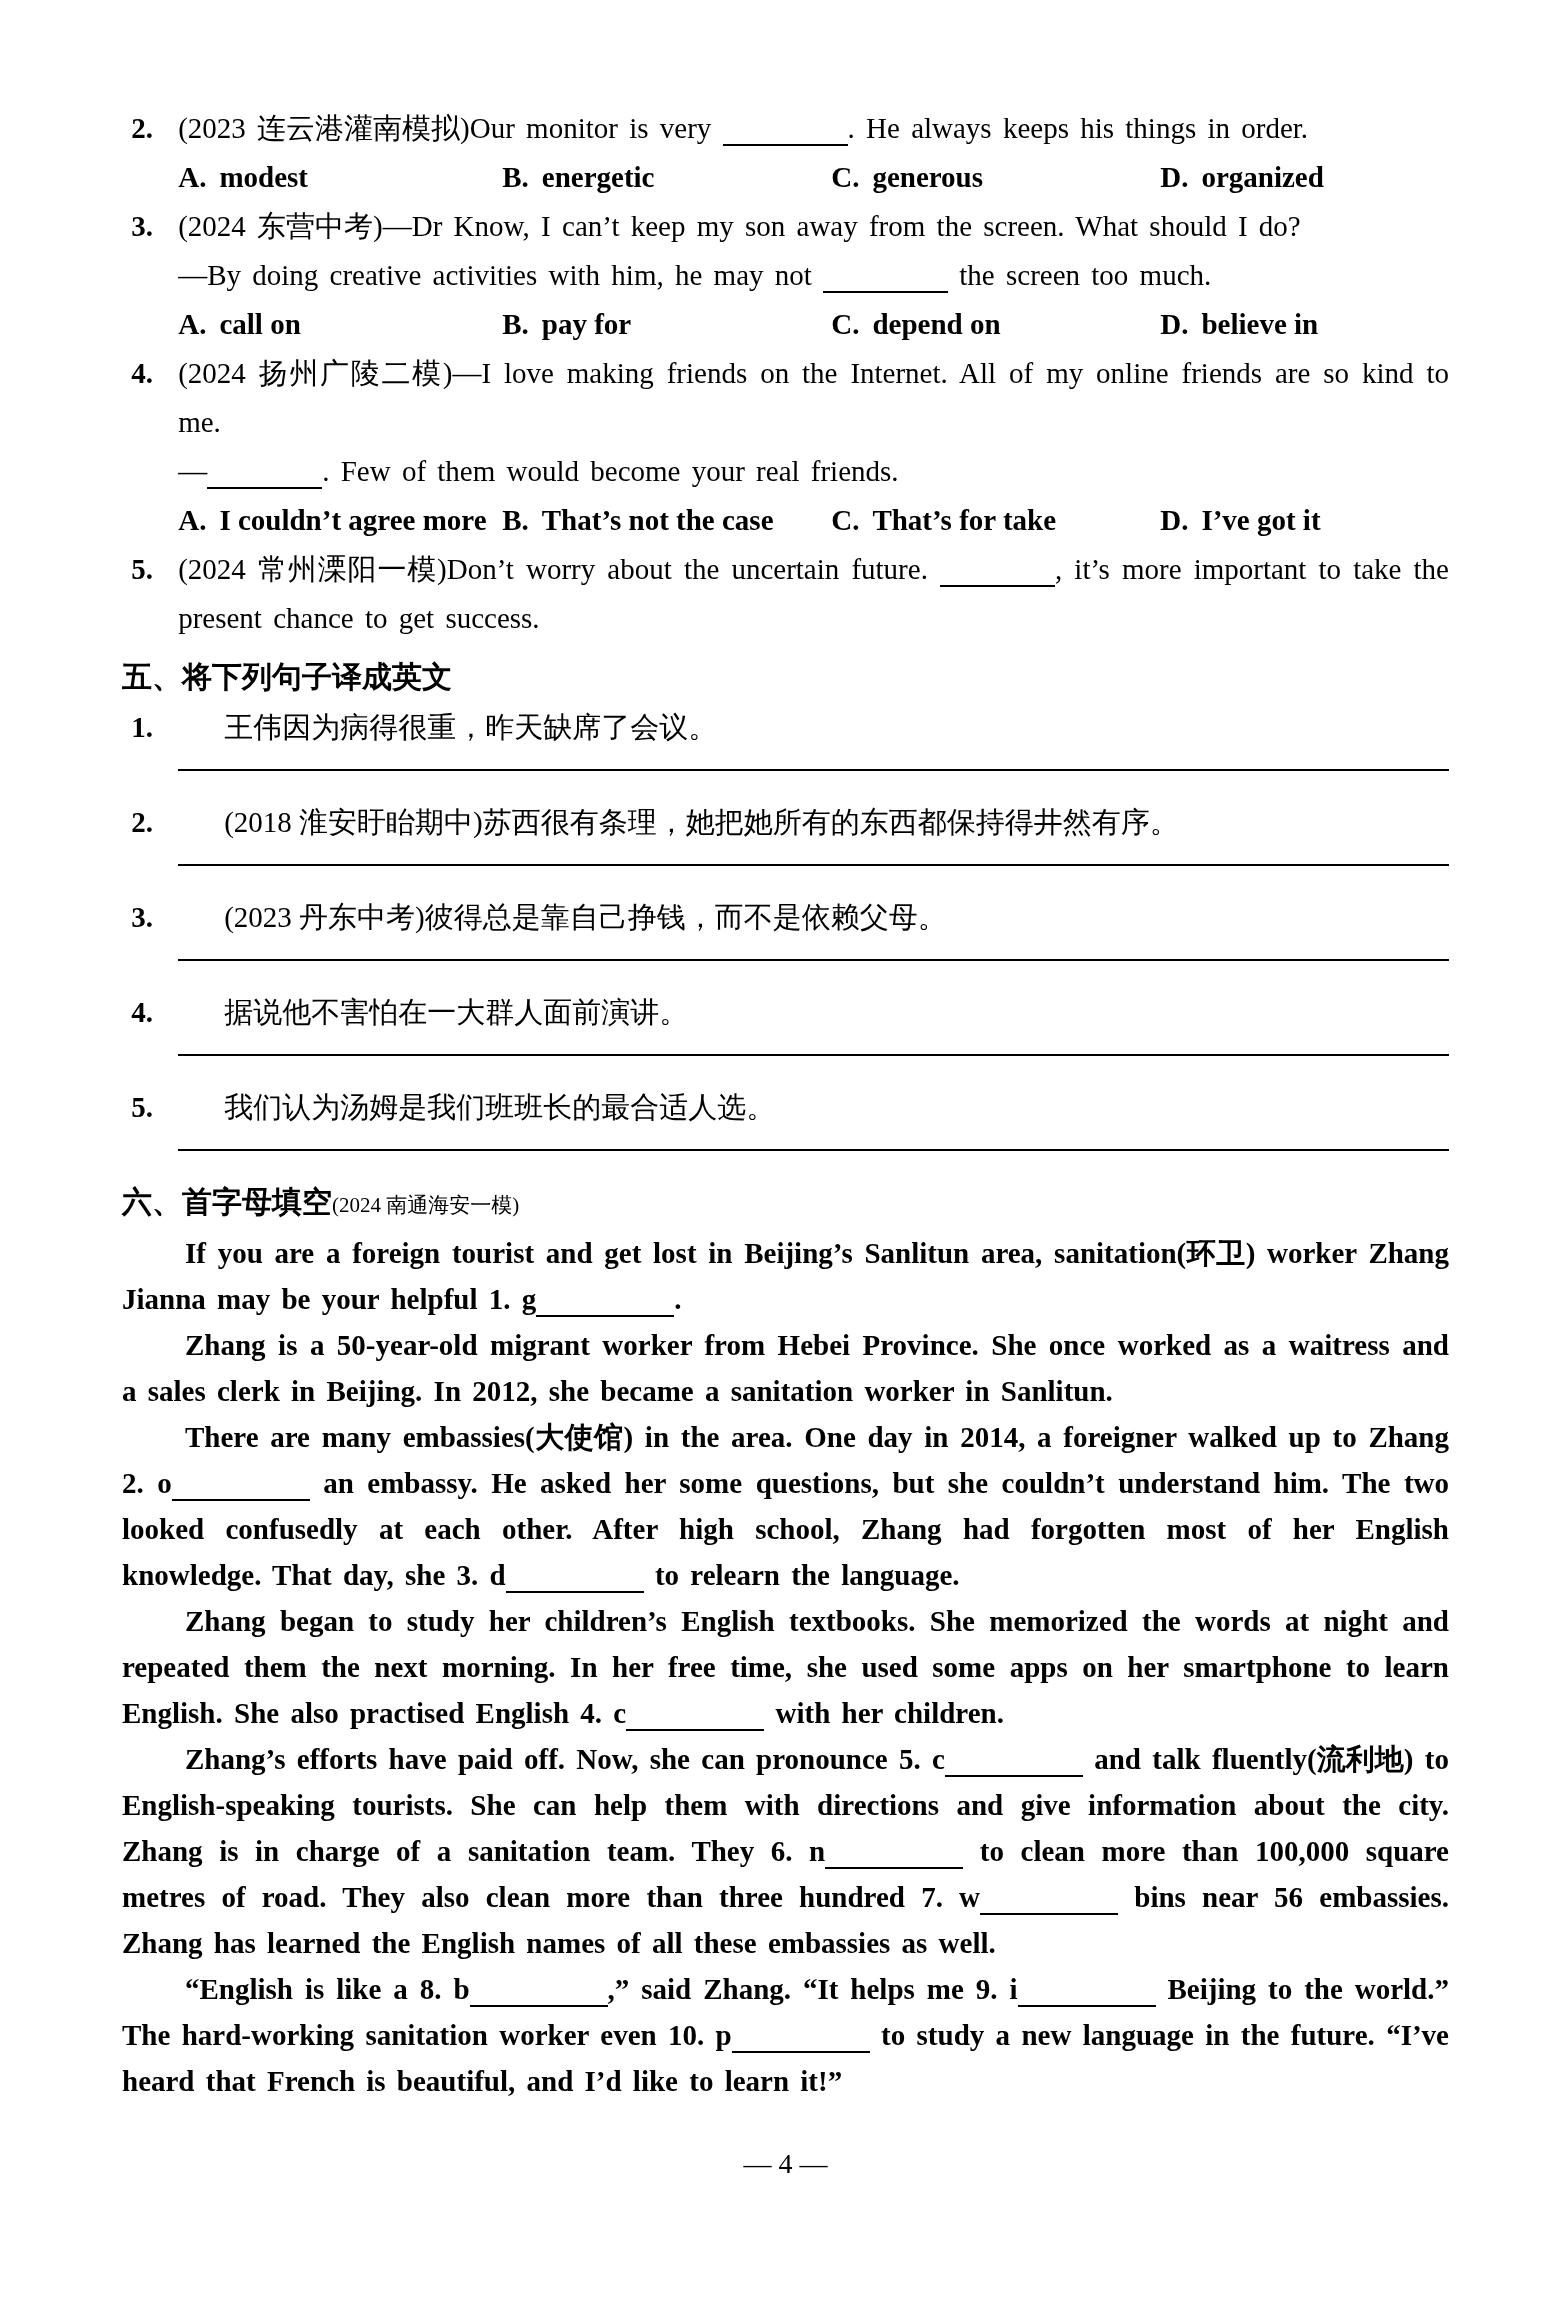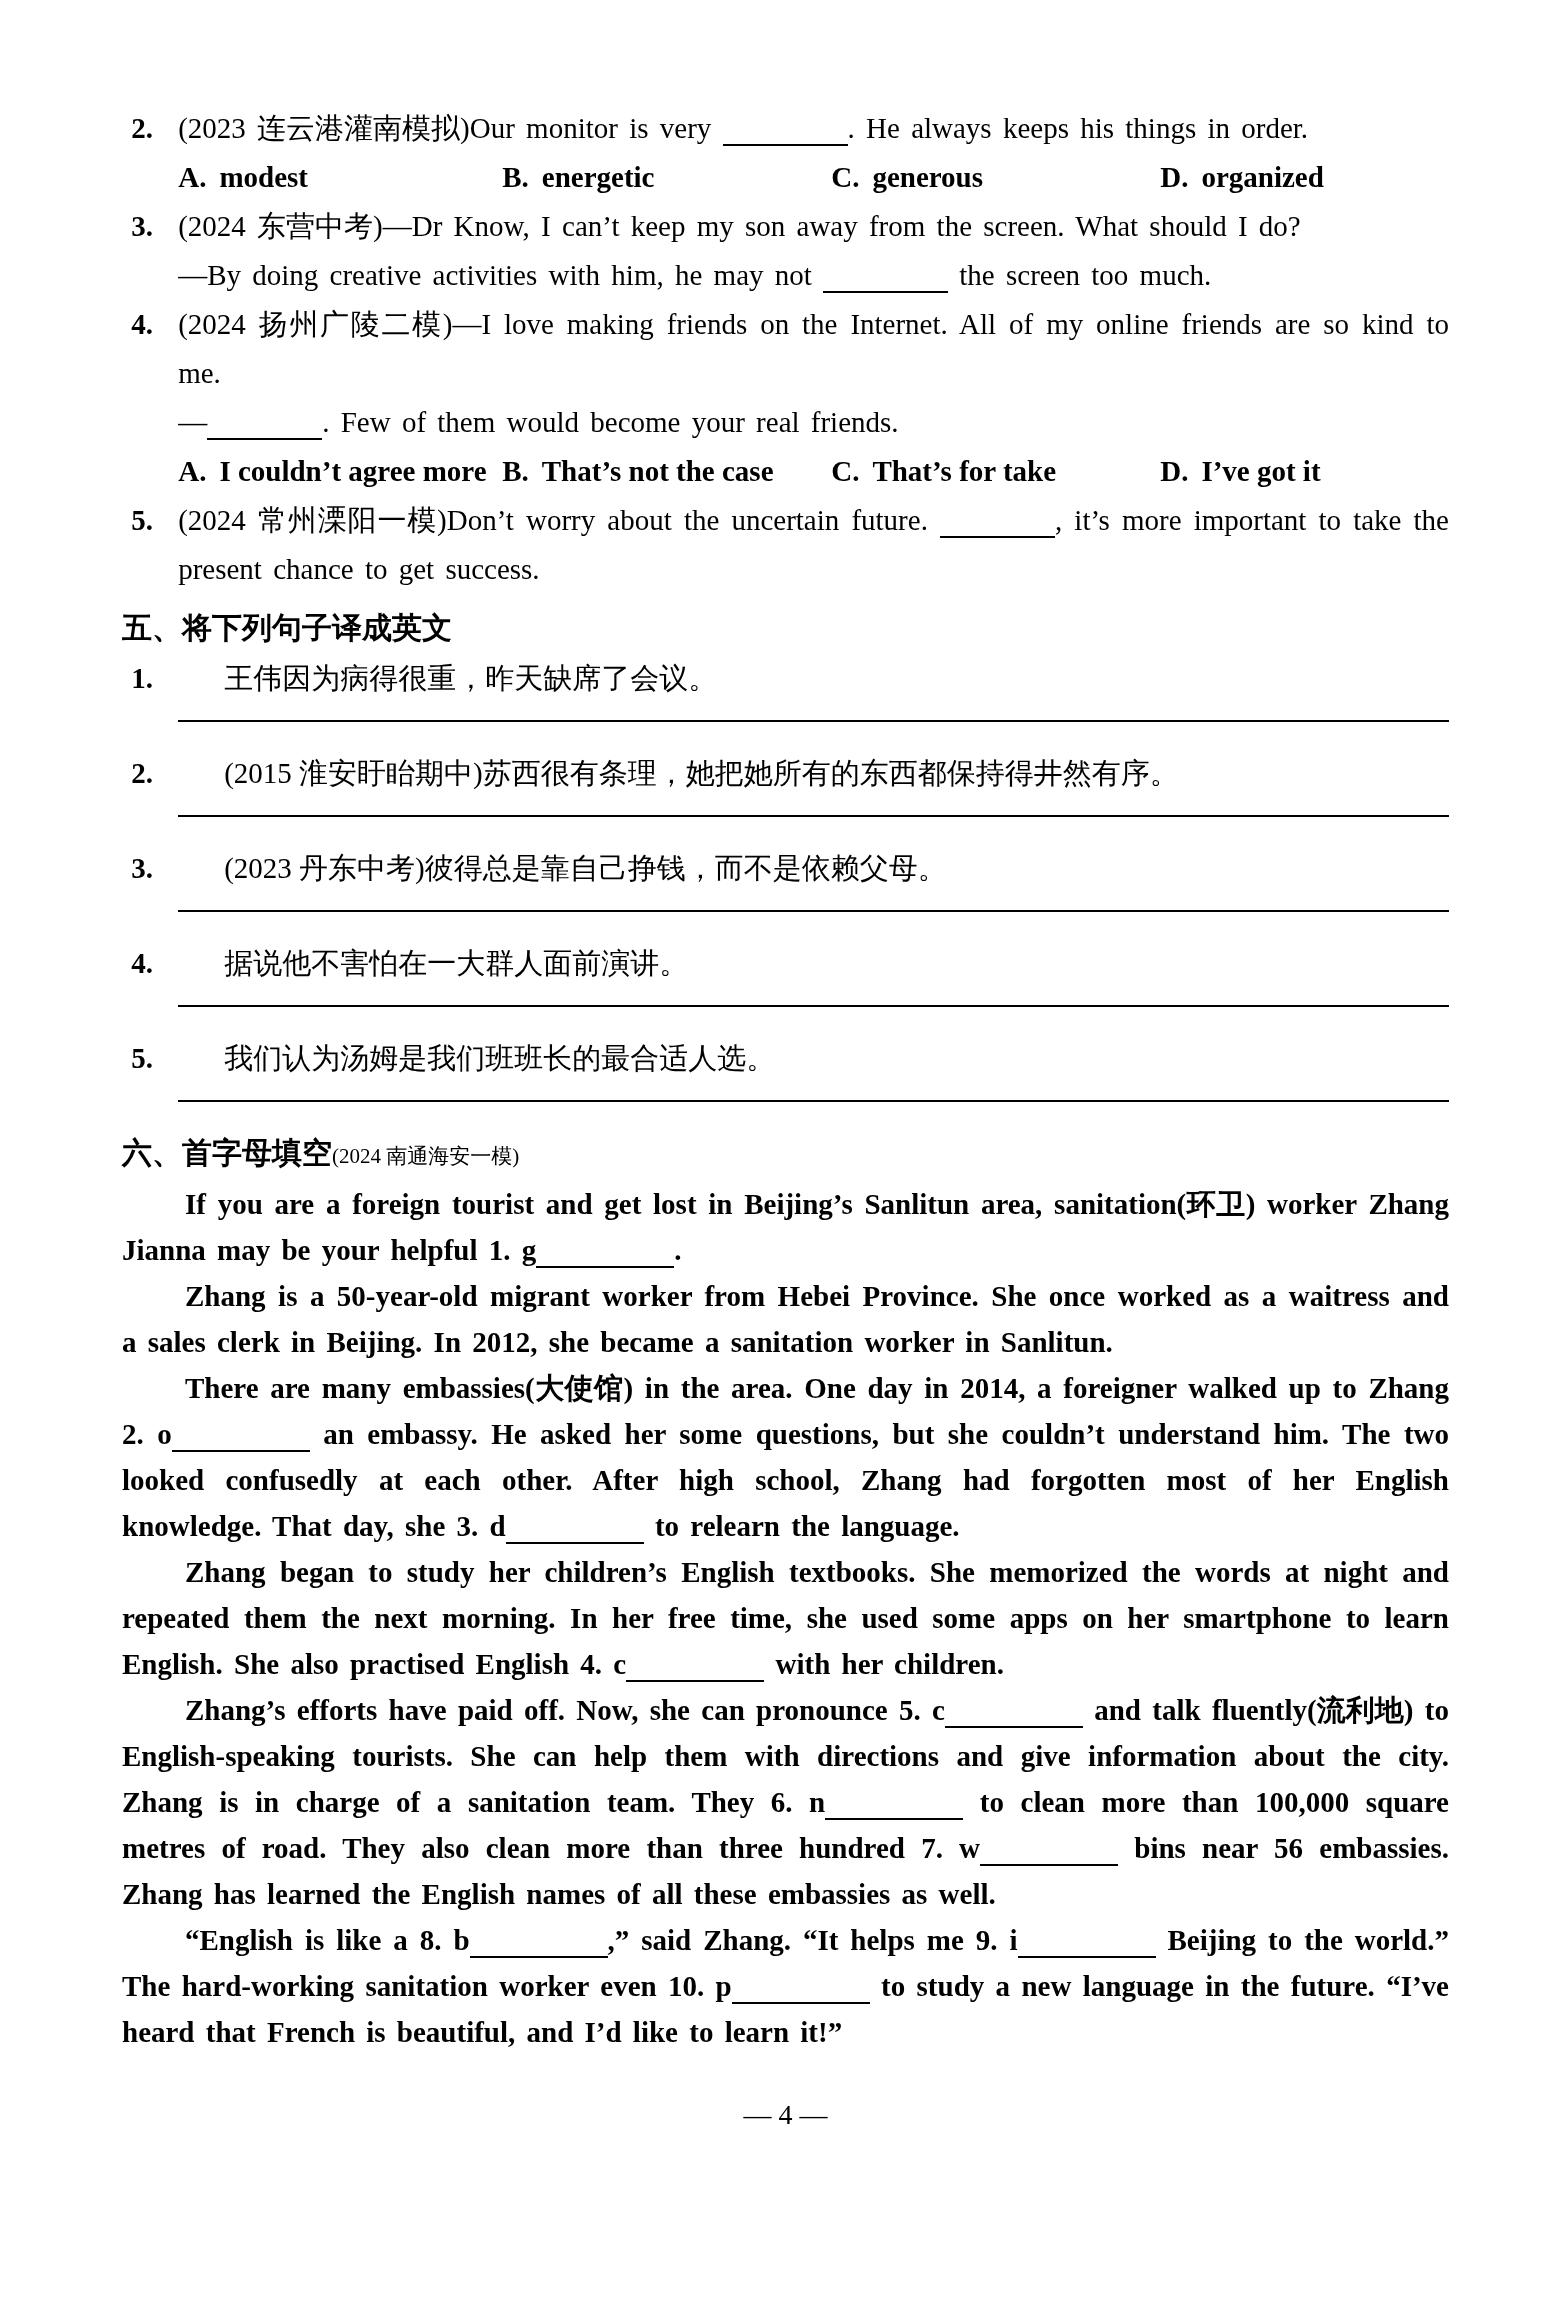--- a/index.html
+++ b/index.html
@@ -64,20 +64,26 @@
           <div class="opt"><span class="okey">D.</span><span class="olabel">organized</span></div>
         </div>
       </div>
     </div>
 
     <div class="q">
       <div class="qnum">3.</div>
       <div class="qbody">
         <div class="qline">(2024 东营中考)—Dr Know, I can’t keep my son away from the screen. What should I do?</div>
         <div class="qline">—By doing creative activities with him, he may not <span class="blank" style="width: 125px;"></span> the screen too much.</div>
+        <div class="opts">
+          <div class="opt"><span class="okey">A.</span><span class="olabel">call on</span></div>
+          <div class="opt"><span class="okey">B.</span><span class="olabel">pay for</span></div>
+          <div class="opt"><span class="okey">C.</span><span class="olabel">depend on</span></div>
+          <div class="opt"><span class="okey">D.</span><span class="olabel">believe in</span></div>
+        </div>
       </div>
     </div>
 
     <div class="q">
       <div class="qnum">4.</div>
       <div class="qbody">
         <div class="qline">(2024 扬州广陵二模)—I love making friends on the Internet. All of my online friends are so kind to me.</div>
         <div class="qline">—<span class="blank" style="width: 115px;"></span>. Few of them would become your real friends.</div>
         <div class="opts">
           <div class="opt"><span class="okey">A.</span><span class="olabel">I couldn’t agree more</span></div>
@@ -104,21 +110,21 @@
       <div class="tnum">1.</div>
       <div class="tbody">
         <div class="ttext">王伟因为病得很重，昨天缺席了会议。</div>
         <div class="answer-line"></div>
       </div>
     </div>
 
     <div class="titem">
       <div class="tnum">2.</div>
       <div class="tbody">
-        <div class="ttext">(2015 淮安盱眙期中)苏西很有条理，她把她所有的东西都保持得井然有序。</div>
+        <div class="ttext">(2018 淮安盱眙期中)苏西很有条理，她把她所有的东西都保持得井然有序。</div>
         <div class="answer-line"></div>
       </div>
     </div>
 
     <div class="titem">
       <div class="tnum">3.</div>
       <div class="tbody">
         <div class="ttext">(2023 丹东中考)彼得总是靠自己挣钱，而不是依赖父母。</div>
         <div class="answer-line"></div>
       </div>

